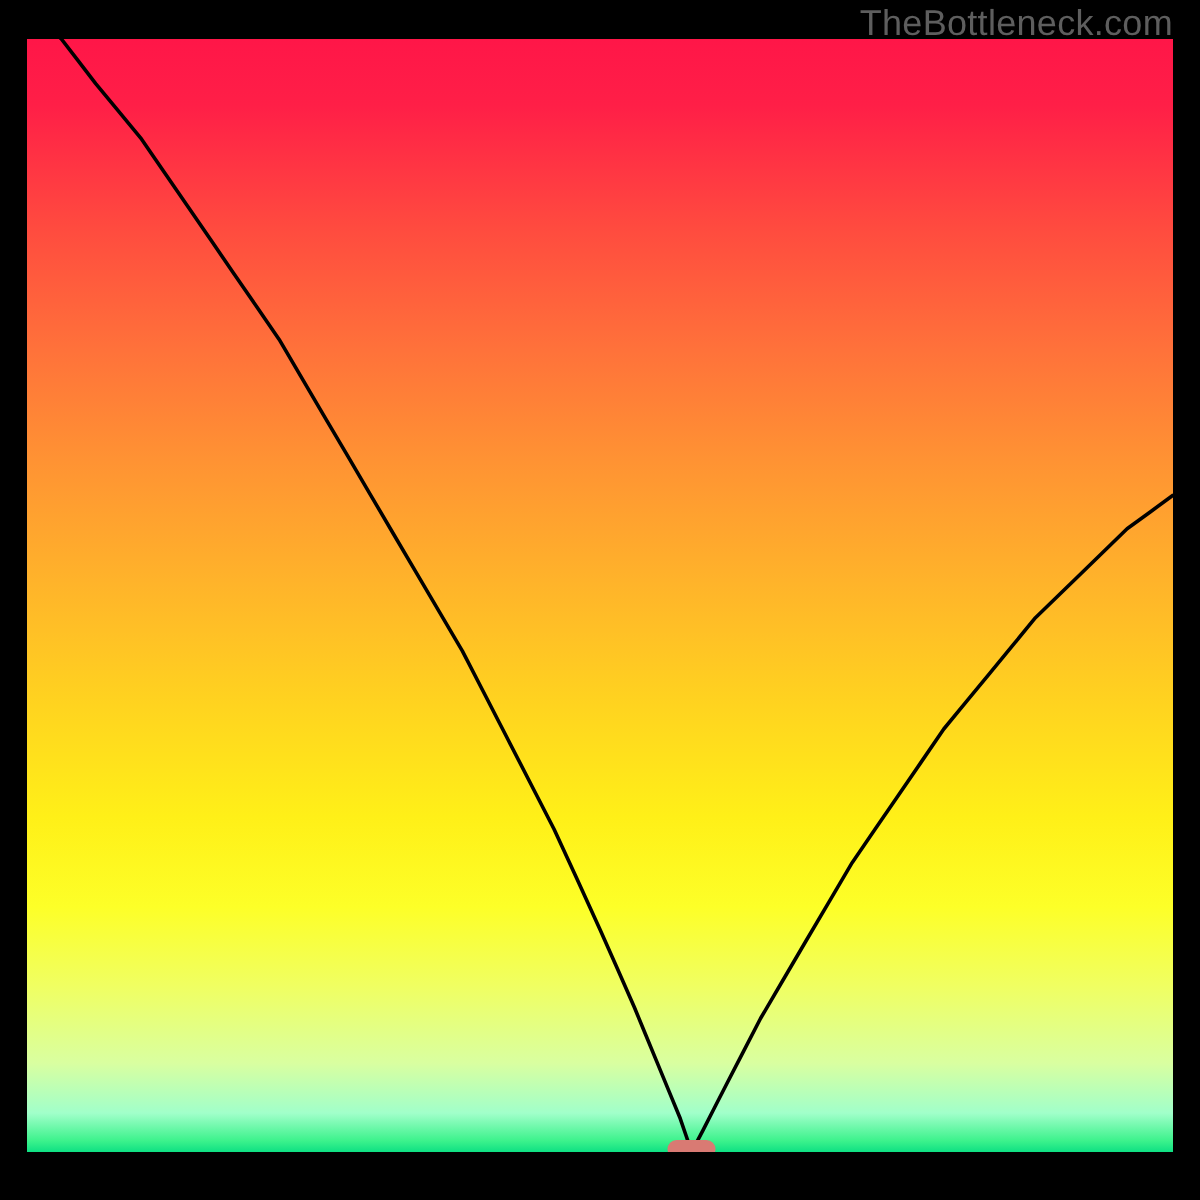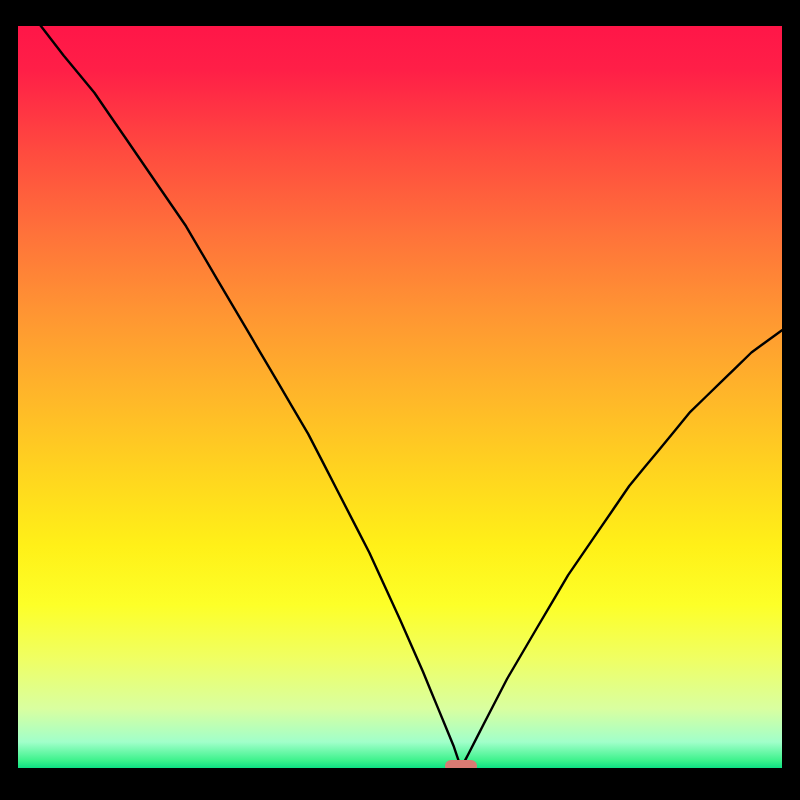--- a/index.html
+++ b/index.html
@@ -92,20 +92,21 @@
     height: 14px;
     background: #000;
     z-index: 5;
   }
 </style>
 </head>
 <body>
 
 <div class="frame">
 
+  <div class="watermark">TheBottleneck.com</div>
 
   <div class="plot-outer">
 
     <div class="plot-inner">
 
       <div class="gradient"></div>
 
       <svg class="curve" viewBox="0 0 764 742" preserveAspectRatio="none">
         <path id="curve-path" d="M 0.0 -22.3 C 9.2 -13.4, 13.8 -8.9, 22.9 0.0 C 32.1 11.9, 36.7 17.8, 45.8 29.7 C 58.1 44.5, 64.2 51.9, 76.4 66.8 C 88.6 84.6, 94.7 93.5, 107.0 111.3 C 119.2 129.1, 125.3 138.0, 137.5 155.8 C 149.7 173.6, 155.9 182.5, 168.1 200.3 C 180.3 221.1, 186.4 231.5, 198.6 252.3 C 210.9 273.1, 217.0 283.4, 229.2 304.2 C 241.4 325.0, 247.5 335.4, 259.8 356.2 C 272.0 376.9, 278.1 387.3, 290.3 408.1 C 302.5 431.8, 308.7 443.7, 320.9 467.5 C 333.1 491.2, 339.2 503.1, 351.4 526.8 C 363.7 553.5, 369.8 566.9, 382.0 593.6 C 391.2 614.4, 395.8 624.8, 404.9 645.5 C 411.0 660.4, 414.1 667.8, 420.2 682.6 C 426.3 697.5, 429.4 704.9, 435.5 719.7 C 438.5 728.6, 440.1 733.1, 443.1 742.0 C 446.2 736.1, 447.7 733.1, 450.8 727.2 C 456.9 715.3, 459.9 709.4, 466.0 697.5 C 475.2 679.7, 479.8 670.8, 489.0 653.0 C 501.2 632.2, 507.3 621.8, 519.5 601.0 C 531.7 580.2, 537.9 569.9, 550.1 549.1 C 562.3 531.3, 568.4 522.4, 580.6 504.6 C 592.9 486.8, 599.0 477.8, 611.2 460.0 C 623.4 445.2, 629.5 437.8, 641.8 422.9 C 654.0 408.1, 660.1 400.7, 672.3 385.8 C 684.5 374.0, 690.7 368.0, 702.9 356.2 C 715.1 344.3, 721.2 338.4, 733.4 326.5 C 745.7 317.6, 751.8 313.1, 764.0 304.2 " fill="none" stroke="#000" stroke-width="2.4" stroke-linecap="round" stroke-linejoin="round"></path>
       </svg>

